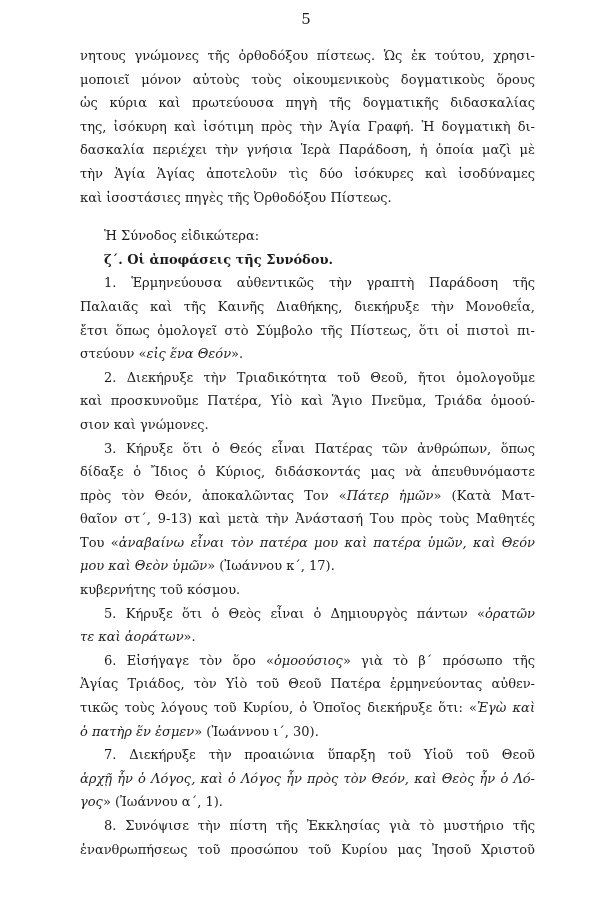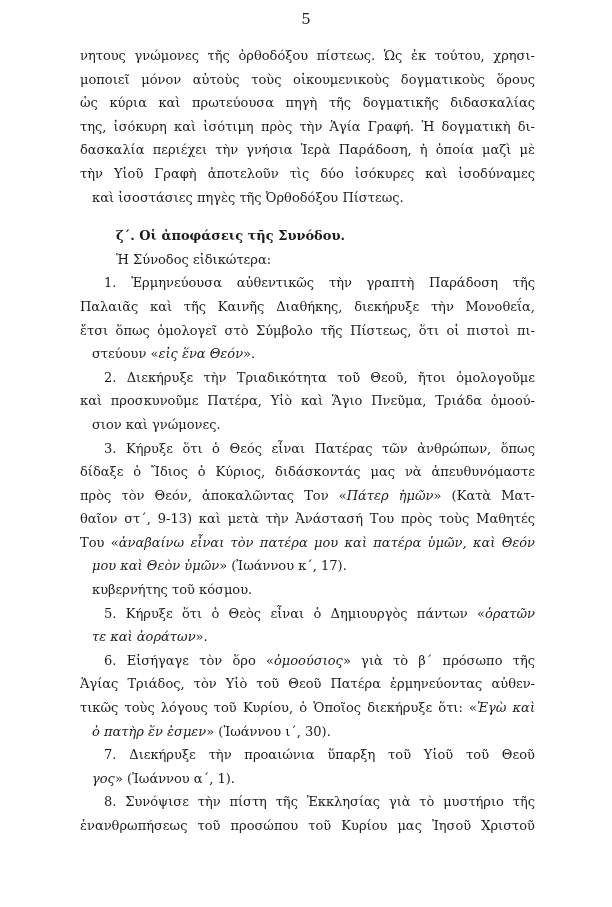--- a/index.html
+++ b/index.html
@@ -13,47 +13,47 @@
       text-align: center; font-size: 15px;
     }
     .text-block {
       position: absolute; left: 80px; width: 455px; top: 44px;
       font-size: 13px;
     }
     .line {
       height: 23.6px; line-height: 23.6px; white-space: nowrap;
       text-align: justify; text-align-last: justify; overflow: visible;
     }
-    .line.last { text-align-last: left; margin-left: 12px; }
+    .line.last { text-align-last: left; }
     .line.indent { padding-left: 24px; }
     .heading { font-weight: bold; }
     .gap { height: 15px; }
     i, .it { font-style: italic; }
     .line span { display: inline; }
   </style>
 </head>
 <body>
 
 <div class="page-number">5</div>
 
 <div class="text-block">
   <div>
     <div class="line">νητους γνώμονες τῆς ὀρθοδόξου πίστεως. Ὡς ἐκ τούτου, χρησι-</div>
     <div class="line">μοποιεῖ μόνον αὐτοὺς τοὺς οἰκουμενικοὺς δογματικοὺς ὅρους</div>
     <div class="line">ὡς κύρια καὶ πρωτεύουσα πηγὴ τῆς δογματικῆς διδασκαλίας</div>
     <div class="line">της, ἰσόκυρη καὶ ἰσότιμη πρὸς τὴν Ἁγία Γραφή. Ἡ δογματικὴ δι-</div>
     <div class="line">δασκαλία περιέχει τὴν γνήσια Ἱερὰ Παράδοση, ἡ ὁποία μαζὶ μὲ</div>
-    <div class="line">τὴν Υἱοῦ Γραφὴ ἀποτελοῦν τὶς δύο ἰσόκυρες καὶ ἰσοδύναμες</div>
+    <div class="line">τὴν Ἁγία Ἁγίας ἀποτελοῦν τὶς δύο ἰσόκυρες καὶ ἰσοδύναμες</div>
     <div class="line last">καὶ ἰσοστάσιες πηγὲς τῆς Ὀρθοδόξου Πίστεως.</div>
   </div>
 
   <div class="gap"></div>
 
+  <div class="line last indent">Ἡ Σύνοδος εἰδικώτερα:</div>
   <div class="line last indent heading">ζ΄. Οἱ ἀποφάσεις τῆς Συνόδου.</div>
-  <div class="line last indent">Ἡ Σύνοδος εἰδικώτερα:</div>
 
   <div id="items">
       <div>
         <div class="line indent"><span>1. Ἑρμηνεύουσα αὐθεντικῶς τὴν γραπτὴ Παράδοση τῆς</span></div>
         <div class="line"><span>Παλαιᾶς καὶ τῆς Καινῆς Διαθήκης, διεκήρυξε τὴν Μονοθεΐα,</span></div>
         <div class="line"><span>ἔτσι ὅπως ὁμολογεῖ στὸ Σύμβολο τῆς Πίστεως,  ὅτι οἱ πιστοὶ πι-</span></div>
         <div class="line last"><span>στεύουν «</span><span class="it">εἰς ἕνα Θεόν</span><span>».</span></div>
       </div>
       <div>
         <div class="line indent"><span>2. Διεκήρυξε τὴν Τριαδικότητα τοῦ Θεοῦ, ἤτοι ὁμολογοῦμε</span></div>
@@ -76,20 +76,21 @@
         <div class="line last"><span class="it">τε καὶ ἀοράτων</span><span>».</span></div>
       </div>
       <div>
         <div class="line indent"><span>6. Εἰσήγαγε τὸν ὅρο «</span><span class="it">ὁμοούσιος</span><span>» γιὰ τὸ β΄ πρόσωπο τῆς</span></div>
         <div class="line"><span>Ἁγίας Τριάδος, τὸν Υἱὸ τοῦ Θεοῦ Πατέρα ἑρμηνεύοντας αὐθεν-</span></div>
         <div class="line"><span>τικῶς τοὺς λόγους τοῦ Κυρίου, ὁ Ὁποῖος διεκήρυξε ὅτι: «</span><span class="it">Ἐγὼ καὶ</span></div>
         <div class="line last"><span class="it">ὁ πατὴρ ἕν ἐσμεν</span><span>» (Ἰωάννου ι΄, 30).</span></div>
       </div>
       <div>
         <div class="line indent"><span>7. Διεκήρυξε τὴν προαιώνια ὕπαρξη τοῦ Υἱοῦ τοῦ Θεοῦ</span></div>
+        <div class="line"><span class="it">ἀρχῇ ἦν ὁ Λόγος, καὶ ὁ Λόγος ἦν πρὸς τὸν Θεόν, καὶ Θεὸς ἦν ὁ Λό-</span></div>
         <div class="line last"><span class="it">γος</span><span>» (Ἰωάννου α΄, 1).</span></div>
       </div>
       <div>
         <div class="line indent"><span>8. Συνόψισε τὴν πίστη τῆς Ἐκκλησίας γιὰ τὸ μυστήριο τῆς</span></div>
         <div class="line"><span>ἐνανθρωπήσεως τοῦ προσώπου τοῦ Κυρίου μας Ἰησοῦ Χριστοῦ</span></div>
       </div>
     </div>
 </div>
 
 </body></html>

